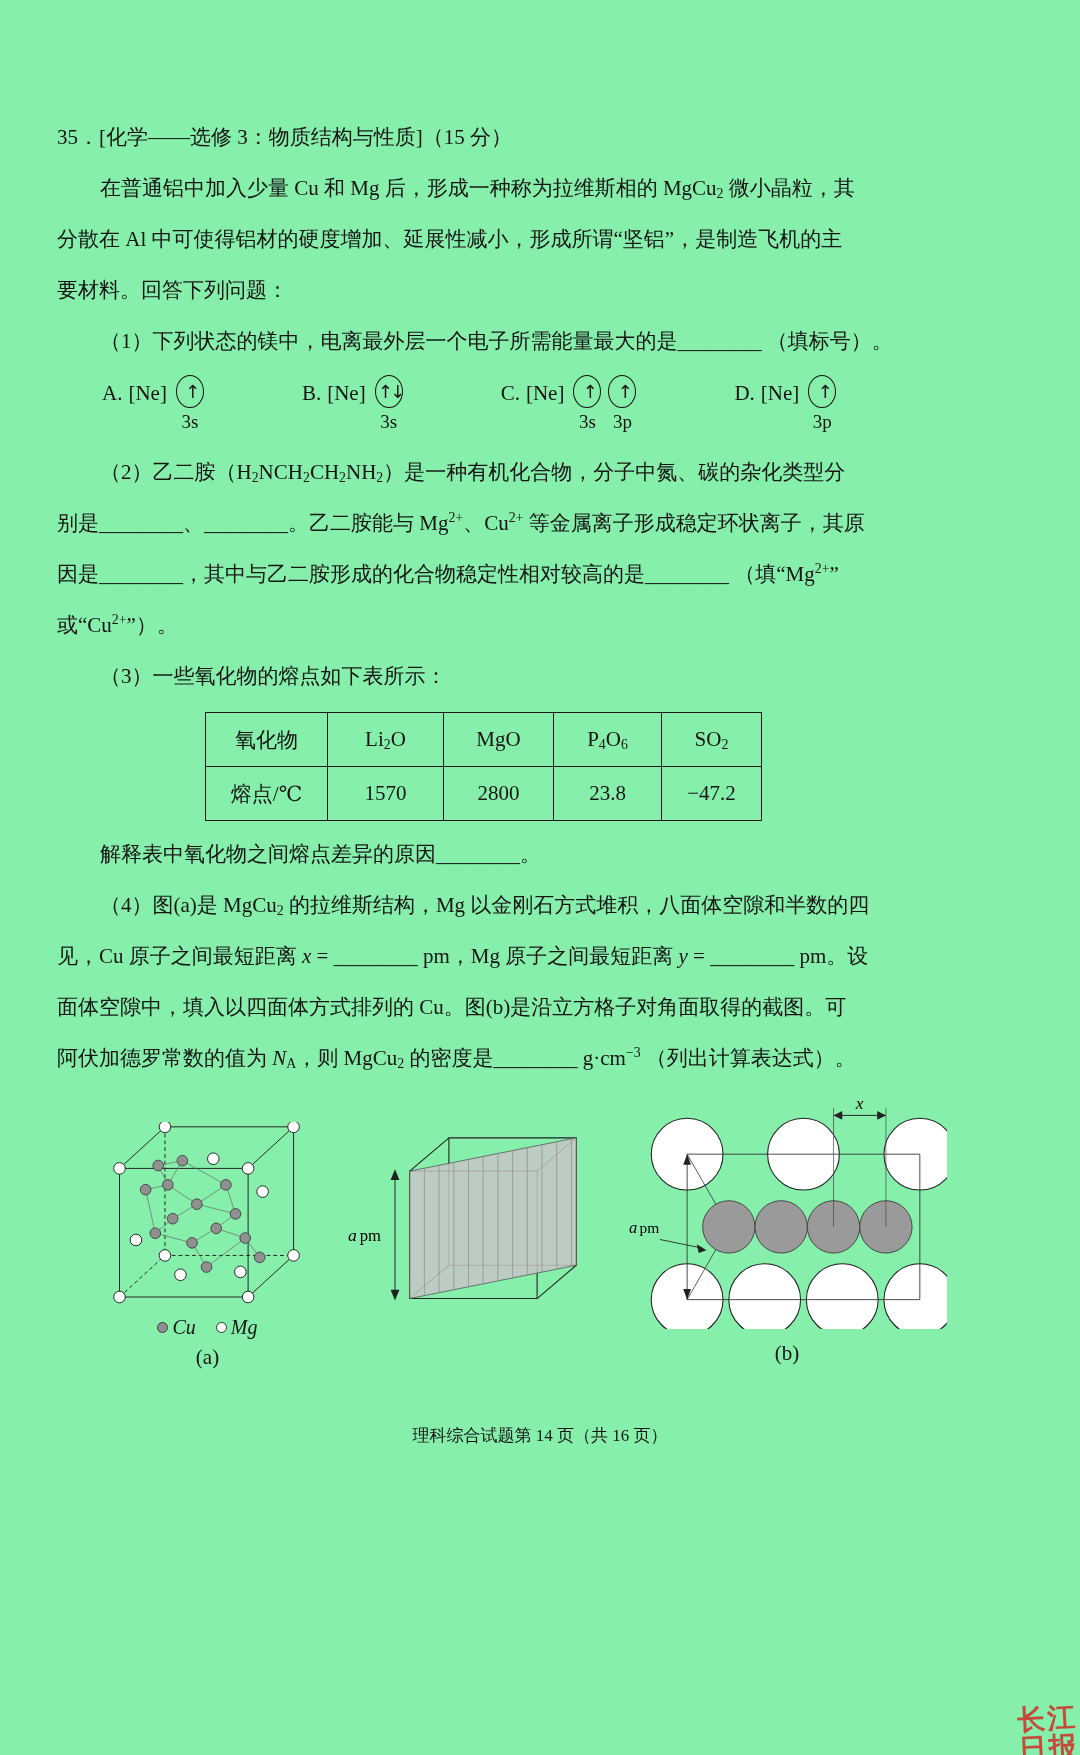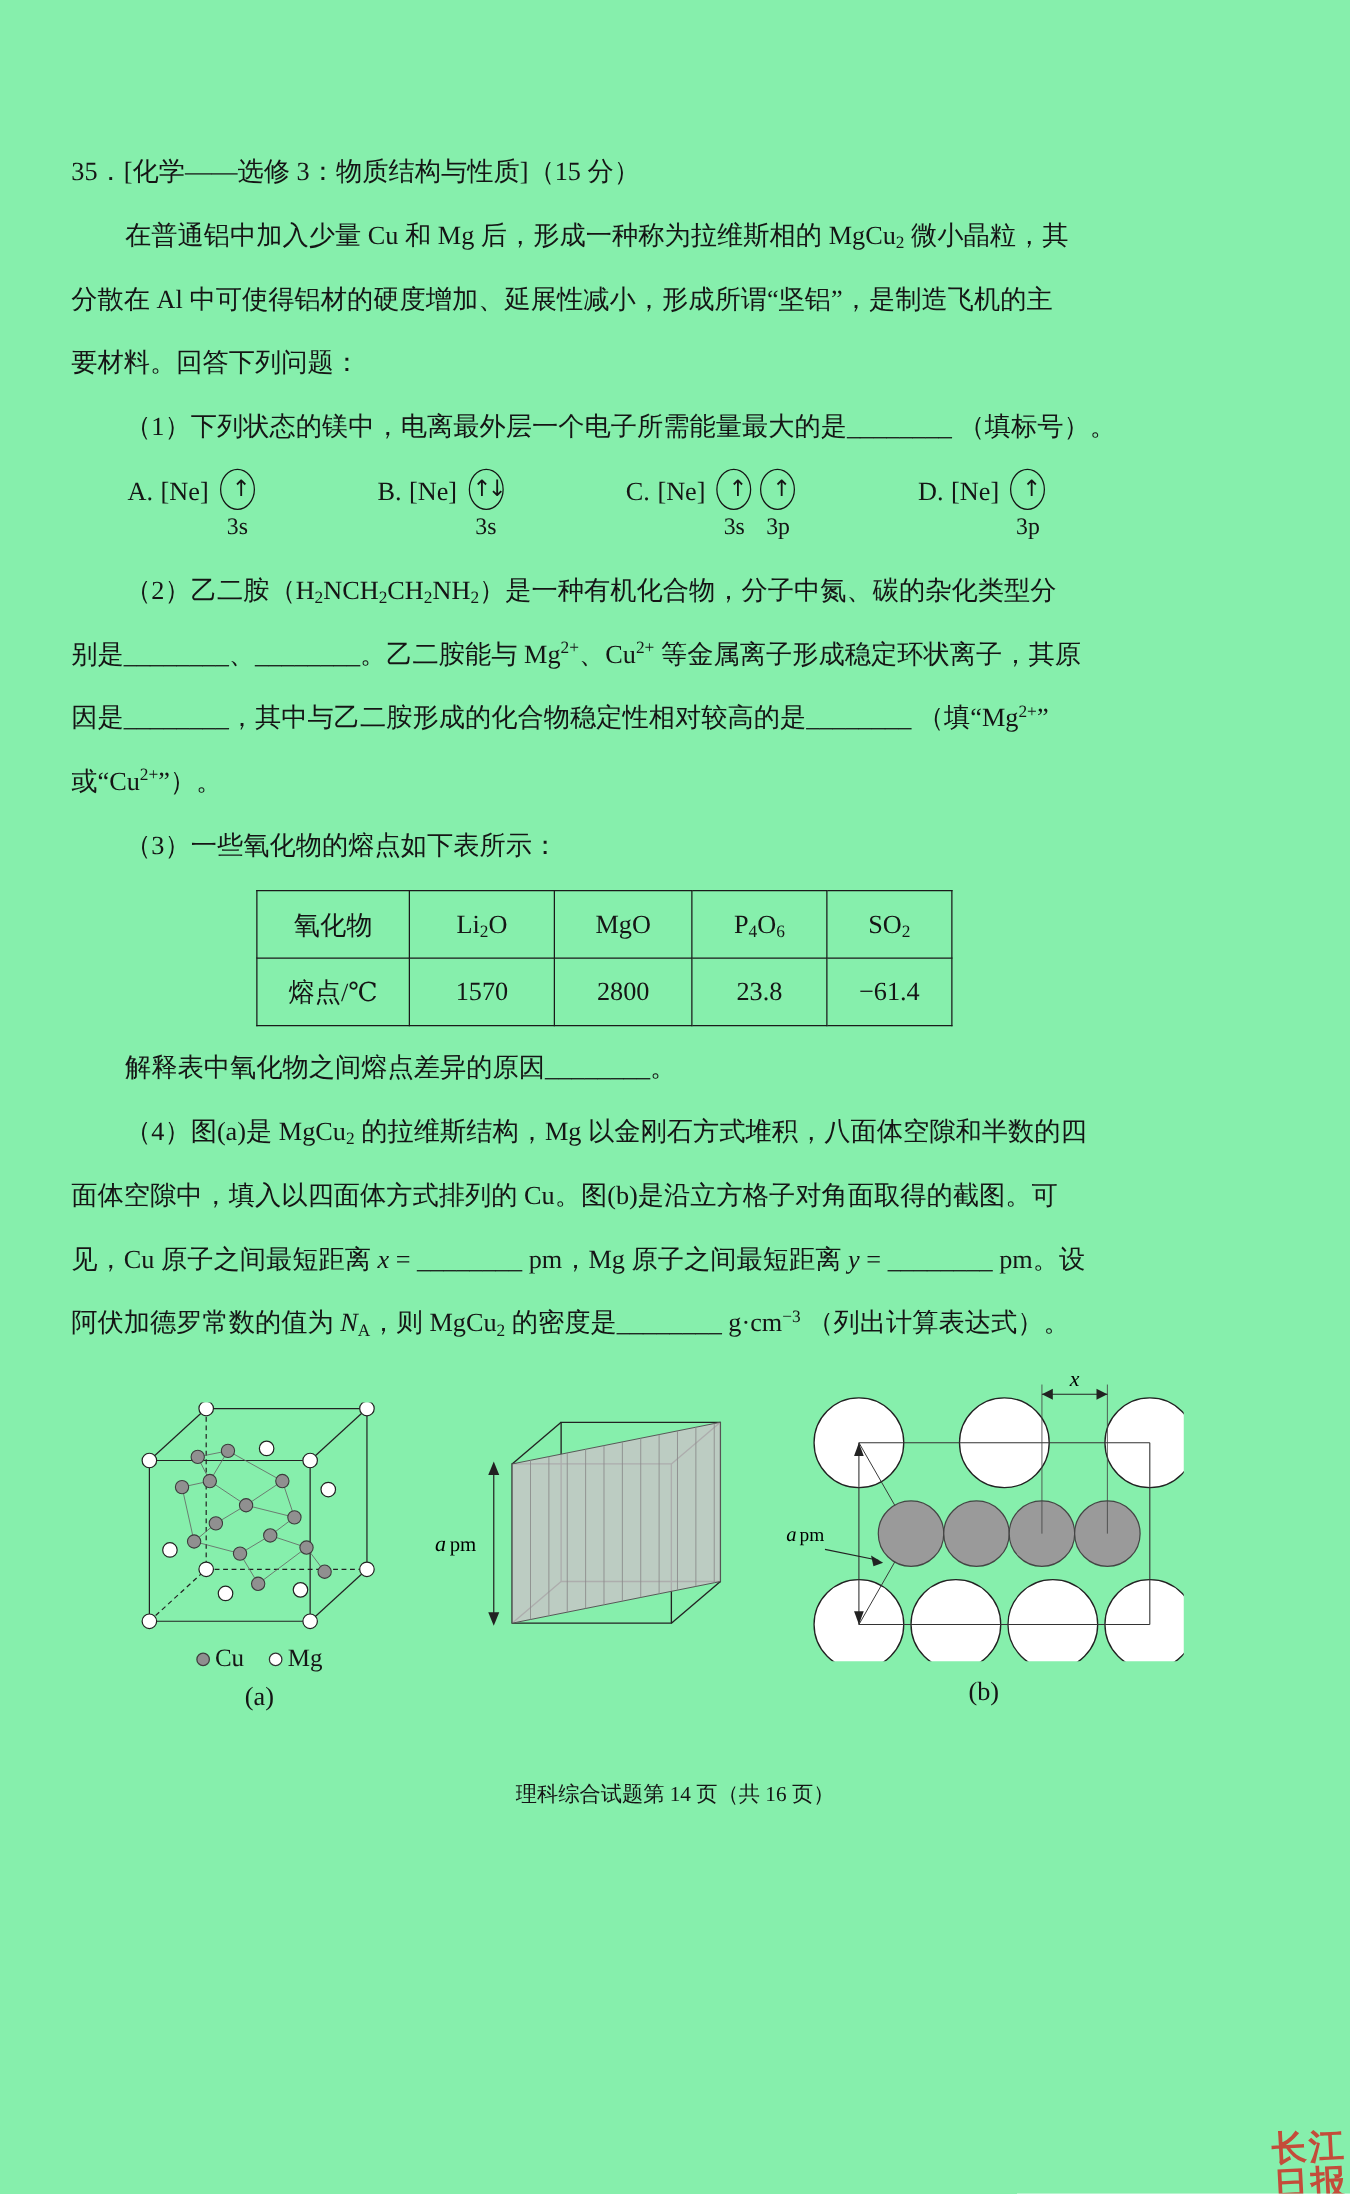--- a/index.html
+++ b/index.html
@@ -42,21 +42,21 @@
   .oxide-table .c0 { width:122px; } .oxide-table .c1 { width:116px; }
   .oxide-table .c2 { width:110px; } .oxide-table .c3 { width:108px; }
   .oxide-table .c4 { width:100px; }
 
   
   .figures { display:flex; align-items:flex-start; margin:12px 0 0 48px; gap:36px; }
   .fig-block { text-align:center; }
   .fig-a { margin-top:26px; }
   .fig-cube { margin-top:34px; }
   svg { font-family:"Liberation Serif","DejaVu Serif",serif; }
-  .legend { display:flex; justify-content:center; align-items:center; gap:20px; font-size:20px; margin-top:4px; }
+  .legend { display:flex; justify-content:center; align-items:center; gap:20px; font-size:20px; margin-top:4px;font-style:italic; }
   .legend-item { display:flex; align-items:center; }
   .dot { width:11px; height:11px; border-radius:50%; display:inline-block; margin-right:4px; }
   .dot-filled { background:#8f8f8f; border:1px solid #3e3e3e; }
   .dot-open { background:#fff; border:1.3px solid #333; }
   .fig-caption { font-size:21px; margin-top:6px; }
 
   .footer { position:absolute; top:1424px; left:0; width:100%; text-align:center; font-size:17px; }
   .watermark {
     position:absolute; right:-2px; bottom:-8px; width:64px;
     color:#cb3a2e; font-size:28px; line-height:1.05; font-weight:700;
@@ -134,30 +134,30 @@
           <td class="c1"><span>Li</span><sub>2</sub><span>O</span></td>
           <td class="c2"><span>MgO</span></td>
           <td class="c3"><span>P</span><sub>4</sub><span>O</span><sub>6</sub></td>
           <td class="c4"><span>SO</span><sub>2</sub></td>
         </tr>
         <tr>
           <td class="c0"><span>熔点/℃</span></td>
           <td class="c1"><span>1570</span></td>
           <td class="c2"><span>2800</span></td>
           <td class="c3"><span>23.8</span></td>
-          <td class="c4"><span>−61.4</span></td>
+          <td class="c4"><span>−47.2</span></td>
         </tr>
       </tbody>
     </table>
 
     <div class="line indent"><span>解释表中氧化物之间熔点差异的原因</span><span>________</span><span>。</span></div>
 
     <div class="line indent"><span>（4）图(a)是 MgCu</span><sub>2</sub><span> 的拉维斯结构，Mg 以金刚石方式堆积，八面体空隙和半数的四</span></div>
+    <div class="line"><span>见，Cu 原子之间最短距离 </span><span class="it">x</span><span> = </span><span>________</span><span> pm，Mg 原子之间最短距离 </span><span class="it">y</span><span> = </span><span>________</span><span> pm。设</span></div>
     <div class="line"><span>面体空隙中，填入以四面体方式排列的 Cu。图(b)是沿立方格子对角面取得的截图。可</span></div>
-    <div class="line"><span>见，Cu 原子之间最短距离 </span><span class="it">x</span><span> = </span><span>________</span><span> pm，Mg 原子之间最短距离 </span><span class="it">y</span><span> = </span><span>________</span><span> pm。设</span></div>
     <div class="line"><span>阿伏加德罗常数的值为 </span><span class="it">N</span><sub>A</sub><span>，则 MgCu</span><sub>2</sub><span> 的密度是</span><span>________</span><span> g·cm</span><sup>−3</sup><span> （列出计算表达式）。</span></div>
 
     <div class="figures">
 
       <div class="fig-block fig-a">
         <svg viewBox="0 0 212 190" width="205">
           <g stroke="#222" stroke-width="1" fill="none">
             <polygon points="15,48 148,48 148,181 15,181"></polygon>
             <line x1="15" y1="48" x2="62" y2="5"></line>
             <line x1="148" y1="48" x2="195" y2="5"></line>

